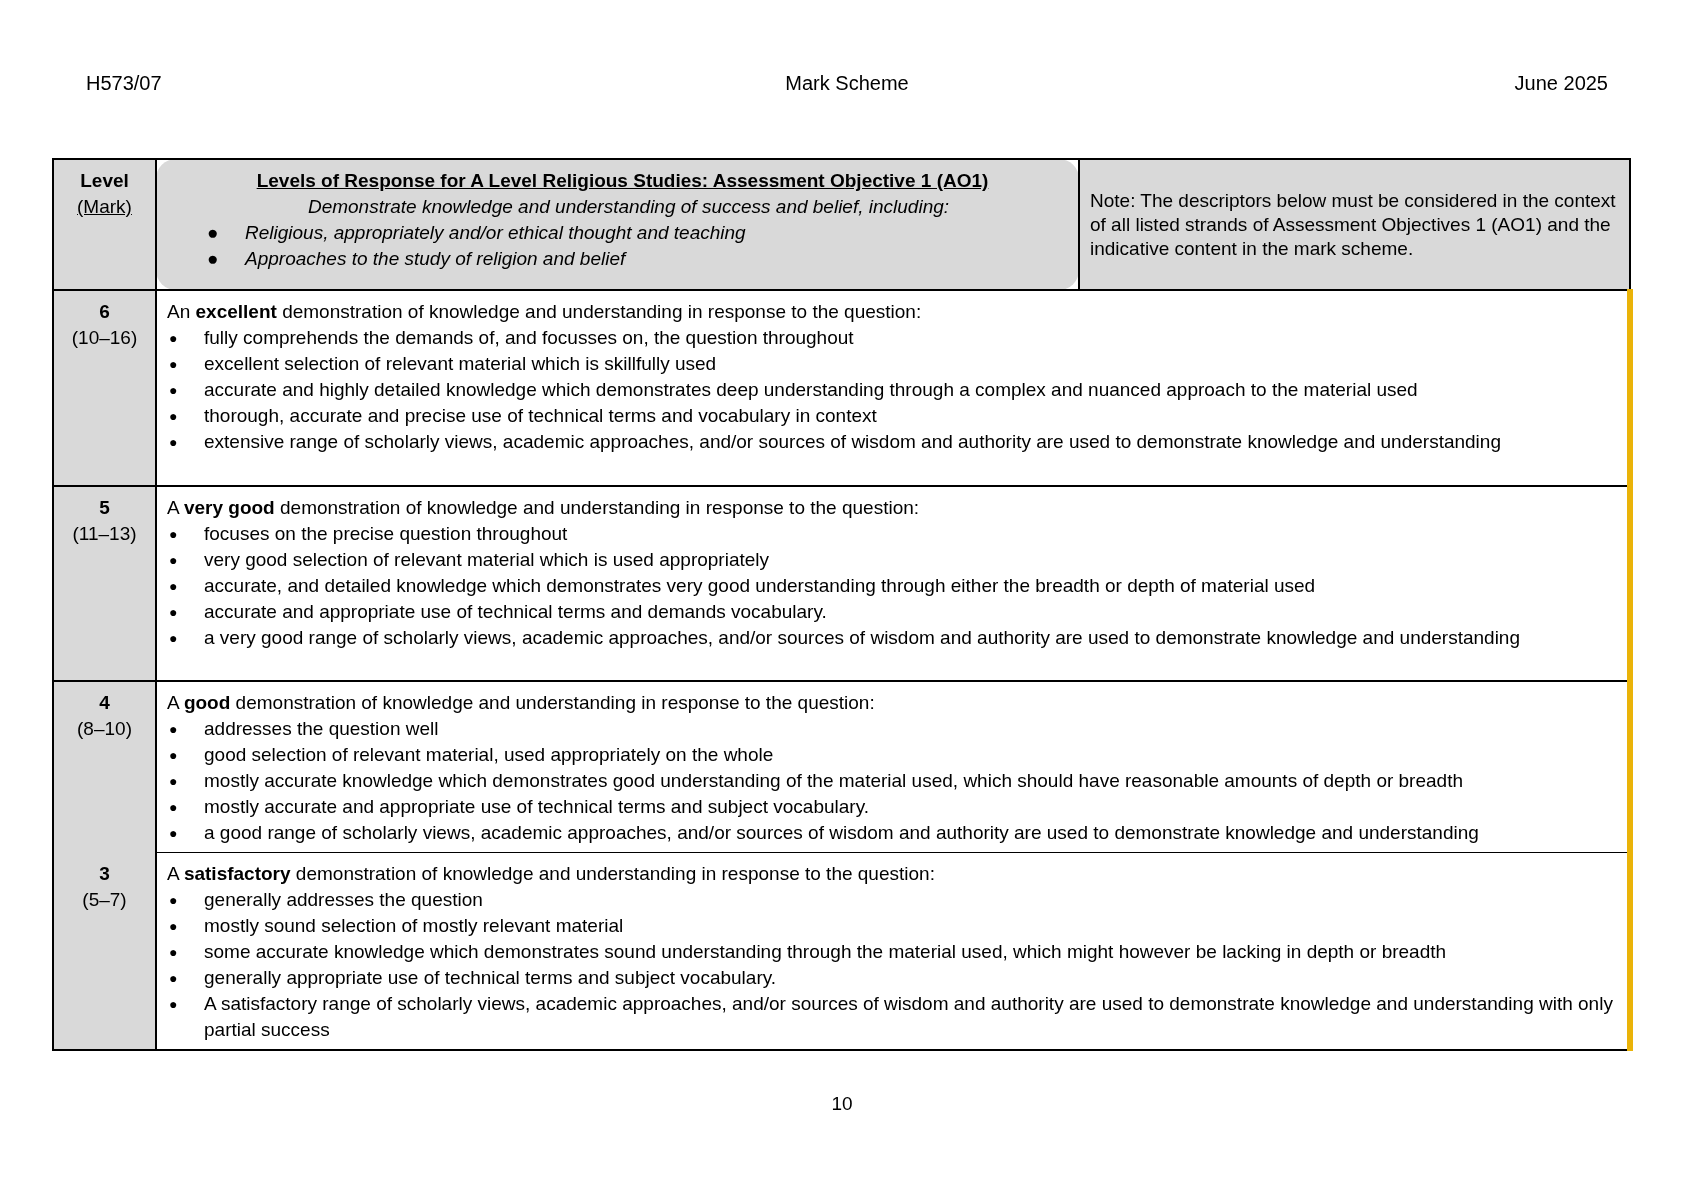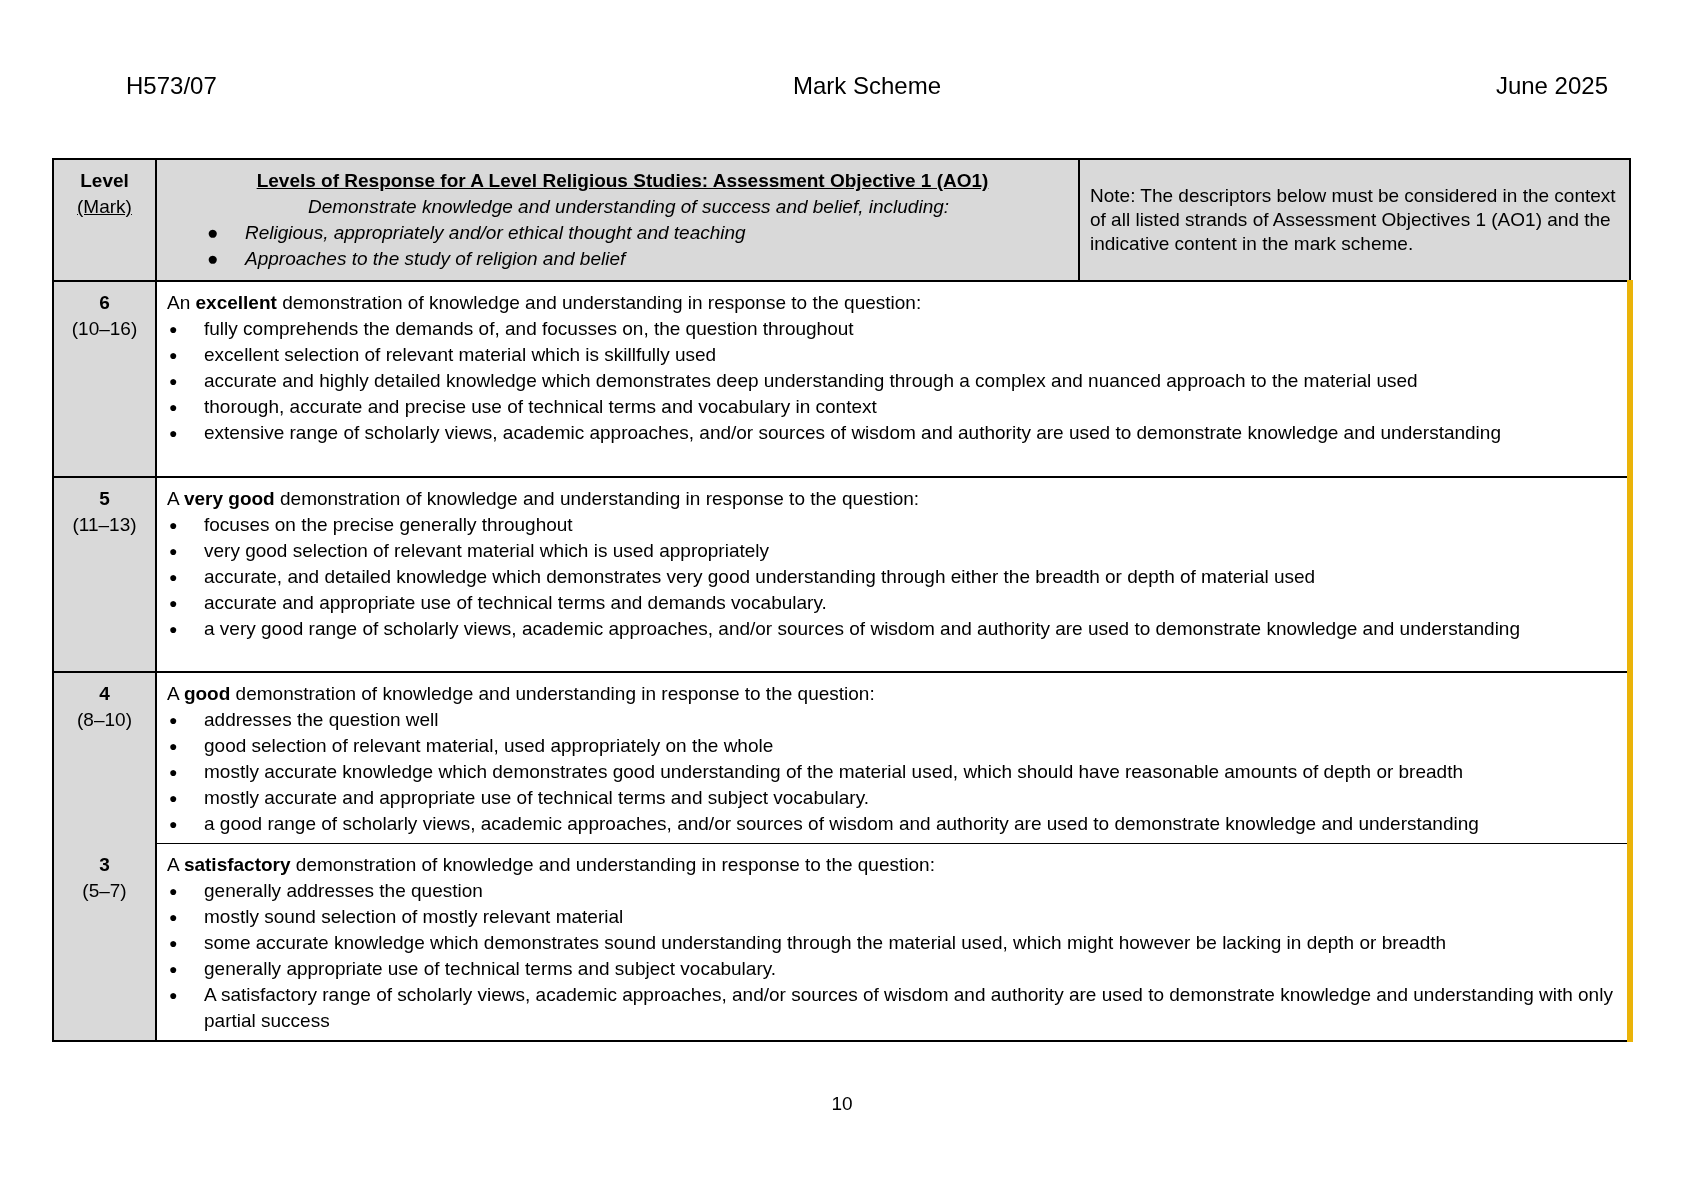--- a/index.html
+++ b/index.html
@@ -2,40 +2,39 @@
 <html><head>
 <meta charset="utf-8">
 <style>
   html, body { margin: 0; padding: 0; background: #ffffff; }
   body {
     width: 1684px; height: 1191px; position: relative; overflow: hidden;
     font-family: "Liberation Sans", sans-serif; color: #000;
   }
   .page-header {
     position: absolute; top: 72px; left: 86px; right: 76px; height: 28px;
-    font-size: 24px;
-    margin-left: 40px;
+    font-size: 20px;
   }
   .ph-left { position: absolute; left: 0; top: 0; }
   .ph-center { position: absolute; left: 0; right: 0; top: 0; text-align: center; }
   .ph-right { position: absolute; right: 0; top: 0; }
 
   table.scheme {
     position: absolute; left: 52px; top: 158px; width: 1581px;
     border-collapse: collapse; font-size: 19px; line-height: 26px;
     table-layout: fixed;
   }
-  table.scheme td { vertical-align: top; padding: 4px; }
+  table.scheme td { vertical-align: top; padding: 13px; }
   .col-level { width: 103px; }
   .col-desc { width: 923px; }
   .col-note { width: auto; }
 
   .hdr td { background: #d9d9d9; border: 2px solid #000; }
   .hdr .level-cell { text-align: center; padding-top: 8px; height: 108px; }
-  .hdr .ao-cell { padding: 8px 0 6px 10px; text-align: center; }
+  .hdr .ao-cell { padding: 8px 0 6px 10px; text-align: center; border-radius: 20px; }
   .hdr .note-cell { vertical-align: middle; padding: 0 10px; font-weight: normal; line-height: 24px; }
   .level-word { font-weight: bold; display: block; }
   .mark-word { display: block; text-decoration: underline; }
   .ao-title { font-weight: bold; text-decoration: underline; display: block; }
   .ao-sub { font-style: italic; display: block; padding-left: 12px; }
   .ao-list { list-style: none; margin: 0; padding: 0; text-align: left; font-style: italic; }
   .ao-list li { position: relative; padding-left: 78px; }
   .ao-list li .dot { position: absolute; left: 40px; top: 0; font-style: normal; }
 
   .lvl td.level-cell {
@@ -111,21 +110,21 @@
   </tr>
 
   <tr class="lvl thick-top" style="height:195px;">
     <td class="level-cell">
       <span class="lvl-num">5</span>
       <span class="lvl-range">(11–13)</span>
     </td>
     <td class="desc-cell" colspan="2">
       <div class="desc-intro"><span>A </span><b>very good</b><span> demonstration of knowledge and understanding in response to the question:</span></div>
       <ul class="desc-list">
-        <li><span class="dot">●</span><span>focuses on the precise generally throughout</span></li>
+        <li><span class="dot">●</span><span>focuses on the precise question throughout</span></li>
         <li><span class="dot">●</span><span>very good selection of relevant material which is used appropriately</span></li>
         <li><span class="dot">●</span><span>accurate, and detailed knowledge which demonstrates very good understanding through either the breadth or depth of material used</span></li>
         <li><span class="dot">●</span><span>accurate and appropriate use of technical terms and demands vocabulary.</span></li>
         <li><span class="dot">●</span><span>a very good range of scholarly views, academic approaches, and/or sources of wisdom and authority are used to demonstrate knowledge and understanding</span></li>
       </ul>
     </td>
   </tr>
 
   <tr class="lvl thick-top" style="height:170px;">
     <td class="level-cell">

